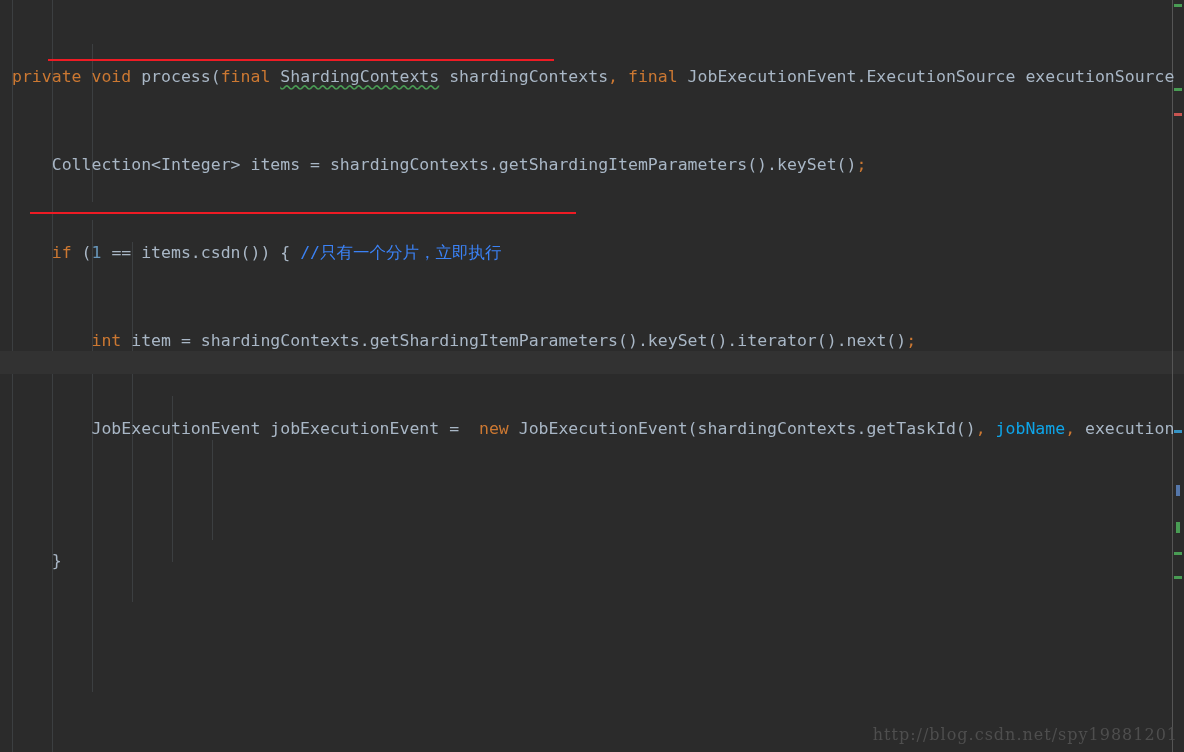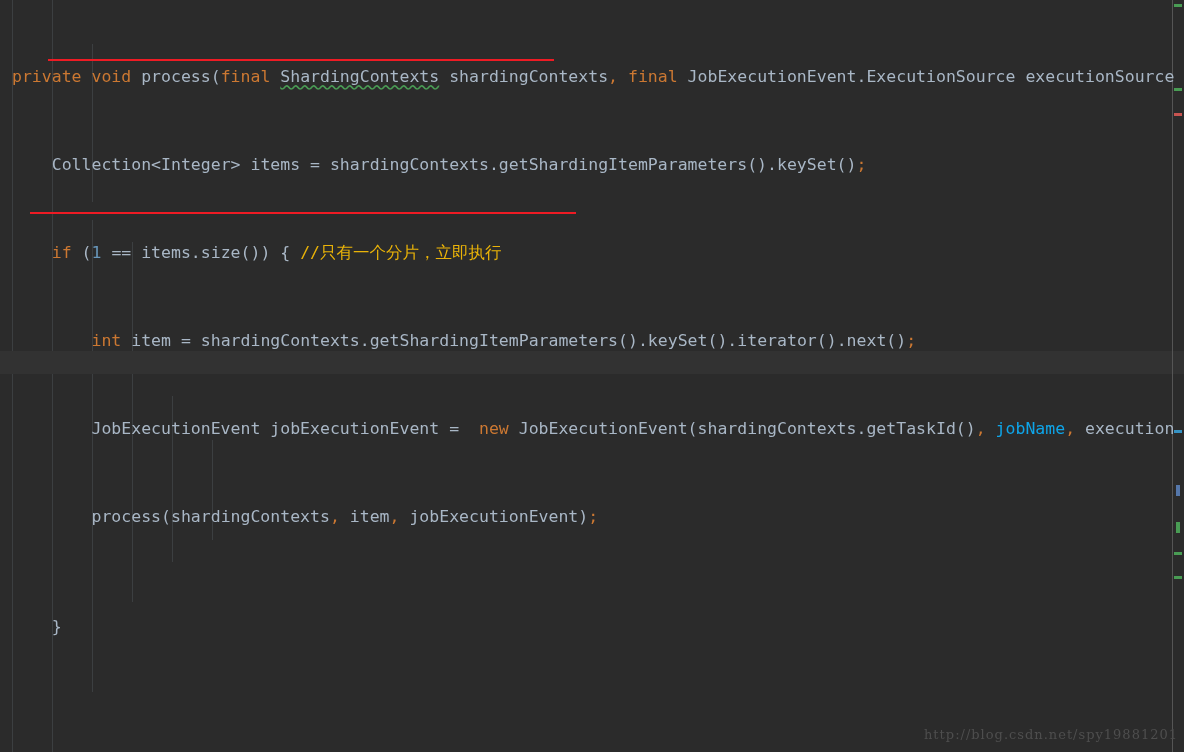--- a/index.html
+++ b/index.html
@@ -45,21 +45,21 @@
     padding-left: 12px;
     white-space: pre;
   }
 
   
   .kw   { color: #cc7832; }          
   .pln  { color: #a9b7c6; }          
   .num  { color: #6897bb; }          
   .pun  { color: #a9b7c6; }          
   .semi { color: #cc7832; }          
-  .cmt  { color: #eab308; }          
+  .cmt  { color: #3b82f6; }          
   .fld  { color: #0ea5e9; }          
   .mth  { color: #a9b7c6; }          
   .brk  { color: #a9b7c6; }
 
   
   .squig {
     color: #a9b7c6;
     text-decoration: underline wavy #499c54;
     text-decoration-skip-ink: none;
     text-underline-offset: 2px;
@@ -83,21 +83,21 @@
     background: #ee1b24;
     z-index: 5;
   }
 
   
   #watermark {
     position: absolute;
     right: 6px;
     bottom: 6px;
     font-family: "DejaVu Serif", "Liberation Serif", serif;
-    font-size: 13px;
+    font-size: 16px;
     letter-spacing: 1px;
     color: #4e4e4e;
     z-index: 6;
     white-space: nowrap;
   }
 
   
   #stripe {
     position: absolute;
     right: 0;
@@ -144,27 +144,26 @@
   <div id="current-line"></div>
 
   <div id="right-rule"></div>
 
   <div id="code">
 
     <div class="line"><span class="kw">private</span> <span class="kw">void</span> <span class="mth">process</span><span class="pun">(</span><span class="kw">final</span> <span class="squig">ShardingContexts</span> <span class="pln">shardingContexts</span><span class="semi">,</span> <span class="kw">final</span> <span class="pln">JobExecutionEvent</span><span class="pun">.</span><span class="pln">ExecutionSource</span> <span class="pln">executionSource</span></div>
 
     <div class="line">    <span class="pln">Collection</span><span class="pun">&lt;</span><span class="pln">Integer</span><span class="pun">&gt;</span> <span class="pln">items</span> <span class="pun">=</span> <span class="pln">shardingContexts</span><span class="pun">.</span><span class="mth">getShardingItemParameters</span><span class="pun">()</span><span class="pun">.</span><span class="mth">keySet</span><span class="pun">()</span><span class="semi">;</span></div>
 
-    <div class="line">    <span class="kw">if</span> <span class="pun">(</span><span class="num">1</span> <span class="pun">==</span> <span class="pln">items</span><span class="pun">.</span><span class="mth">size</span><span class="pun">())</span> <span class="pun">{</span> <span class="cmt">//只有一个分片，立即执行</span></div>
+    <div class="line">    <span class="kw">if</span> <span class="pun">(</span><span class="num">1</span> <span class="pun">==</span> <span class="pln">items</span><span class="pun">.</span><span class="mth">csdn</span><span class="pun">())</span> <span class="pun">{</span> <span class="cmt">//只有一个分片，立即执行</span></div>
 
     <div class="line">        <span class="kw">int</span> <span class="pln">item</span> <span class="pun">=</span> <span class="pln">shardingContexts</span><span class="pun">.</span><span class="mth">getShardingItemParameters</span><span class="pun">()</span><span class="pun">.</span><span class="mth">keySet</span><span class="pun">()</span><span class="pun">.</span><span class="mth">iterator</span><span class="pun">()</span><span class="pun">.</span><span class="mth">next</span><span class="pun">()</span><span class="semi">;</span></div>
 
     <div class="line">        <span class="pln">JobExecutionEvent</span> <span class="pln">jobExecutionEvent</span> <span class="pun">=</span>  <span class="kw">new</span> <span class="pln">JobExecutionEvent</span><span class="pun">(</span><span class="pln">shardingContexts</span><span class="pun">.</span><span class="mth">getTaskId</span><span class="pun">()</span><span class="semi">,</span> <span class="fld">jobName</span><span class="semi">,</span> <span class="pln">execution</span></div>
 
-    <div class="line">        <span class="mth">process</span><span class="pun">(</span><span class="pln">shardingContexts</span><span class="semi">,</span> <span class="pln">item</span><span class="semi">,</span> <span class="pln">jobExecutionEvent</span><span class="pun">)</span><span class="semi">;</span></div>
 
 
     <div class="line">    <span class="brk">}</span></div>
 
     
 
     
 
     
 

